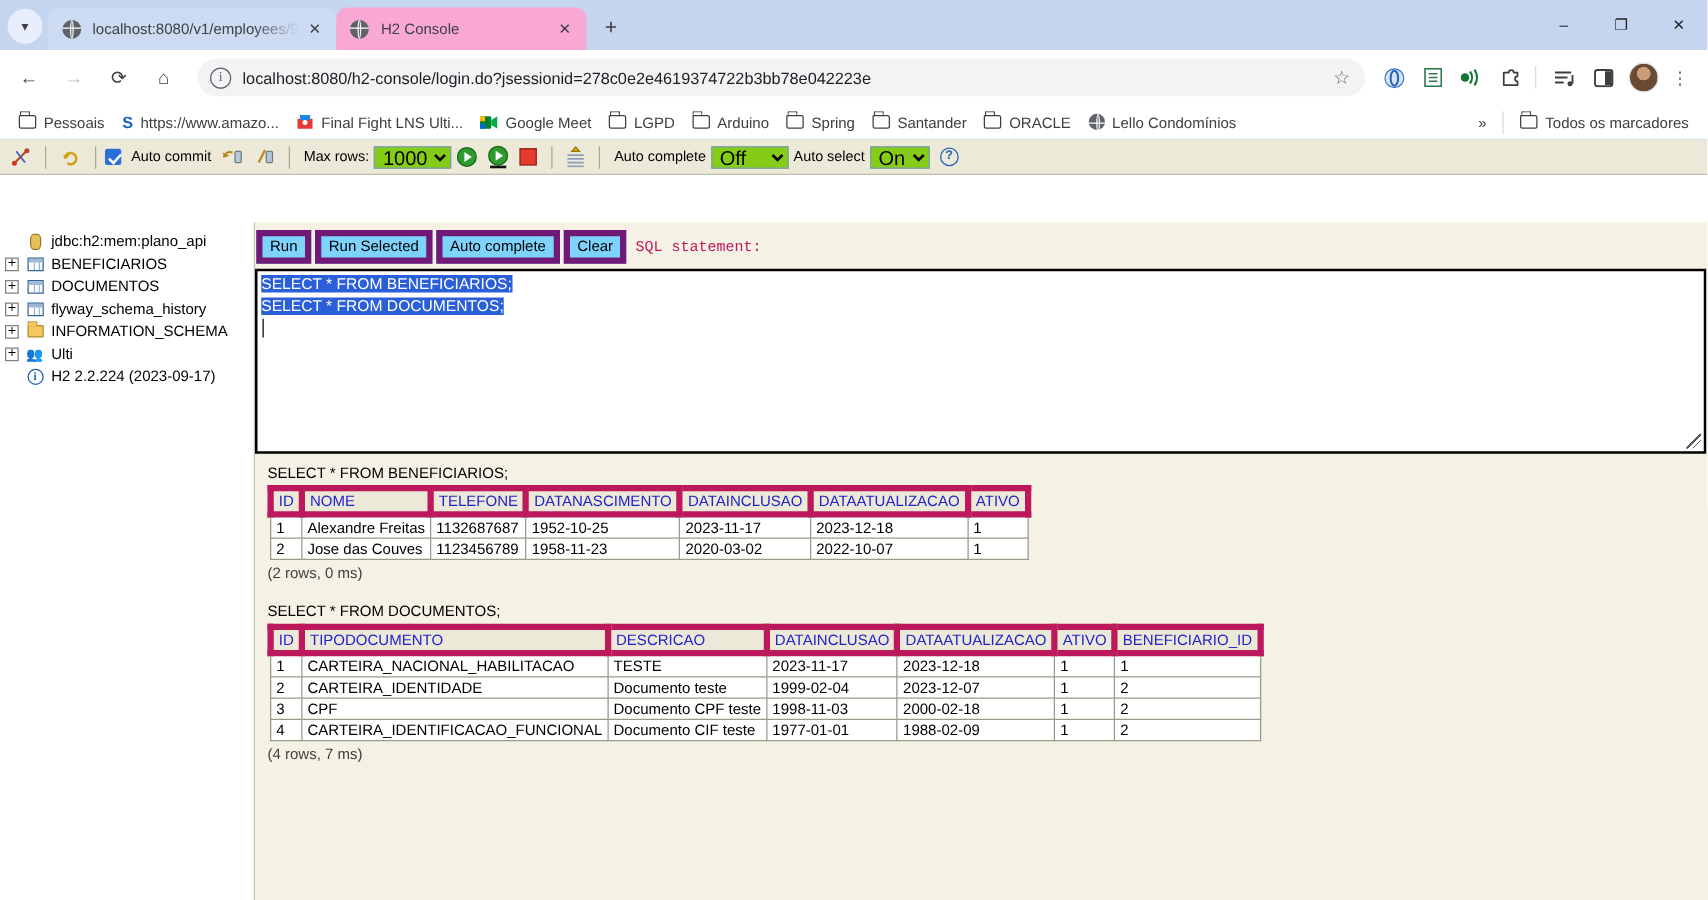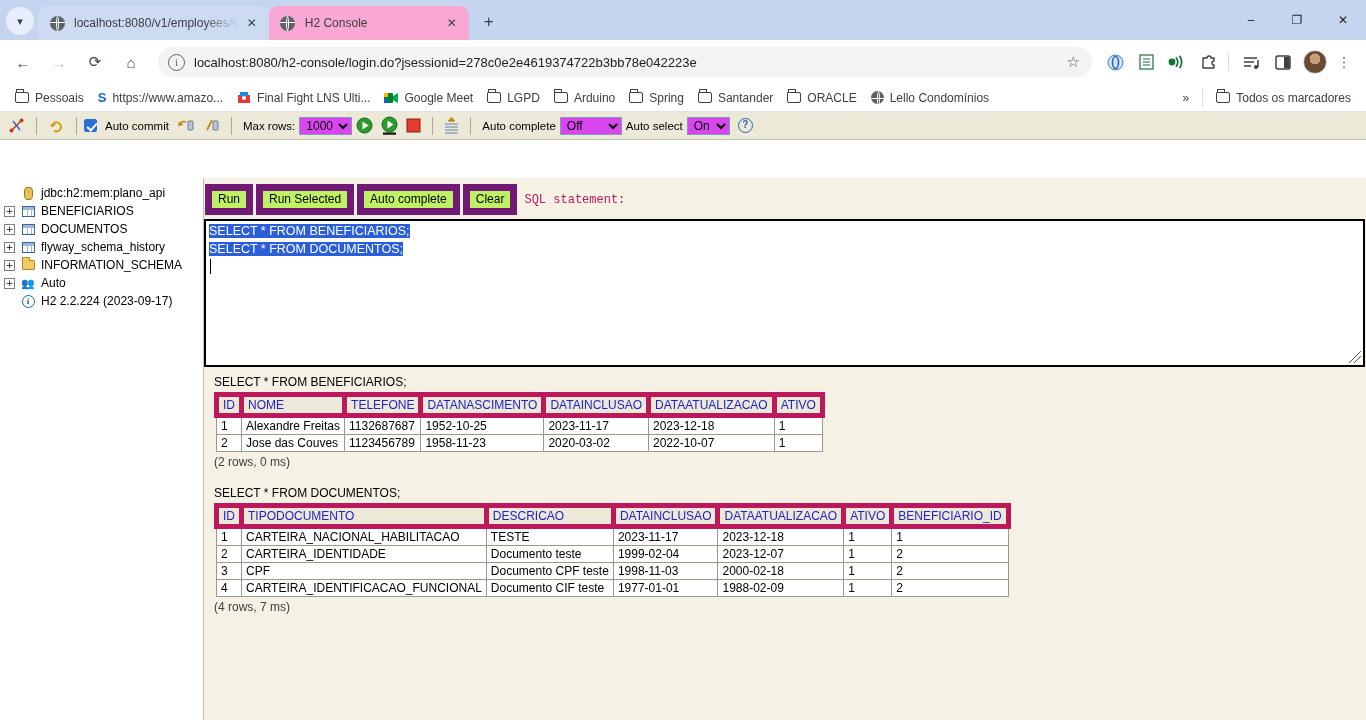--- a/index.html
+++ b/index.html
@@ -145,22 +145,22 @@
   .h2toolbar {
     height: 28px; background: #ece9d8;
     border-bottom: 1px solid #c0c0b0;
     display: flex; align-items: center; padding: 0 4px;
     font-size: 11.5px; color: #000; flex: none;
   }
   .h2toolbar .sep { width: 1px; height: 18px; background: #a8a89c; margin: 0 7px; }
   .h2ico { display: flex; align-items: center; justify-content: center; margin: 0 4px; }
   .lbl { margin: 0 4px; }
   select.h2sel {
-    font-family: "Liberation Sans", sans-serif; font-size: 12px;
-    border: 1px solid #7f9db9; background: #d946ef; height: 18px; padding: 0 2px;
+    font-family: "Liberation Sans", sans-serif; font-size: 16px;
+    border: 1px solid #7f9db9; background: #84cc16; height: 18px; padding: 0 2px;
   }
   .chk {
     width: 13px; height: 13px; background: #2a6fd6; border: 1px solid #2a6fd6;
     border-radius: 2px; position: relative; margin-right: 4px; flex: none;
   }
   .chk::after {
     content: ""; position: absolute; left: 3.5px; top: 0.5px;
     width: 4px; height: 8px; border: solid #fff;
     border-width: 0 2px 2px 0; transform: rotate(42deg);
   }
@@ -216,21 +216,21 @@
     color: #1a5fb4; font-size: 9px; line-height: 10px; text-align: center;
     font-weight: bold; font-family: "Liberation Serif", serif;
   }
 
   .content {
     flex: 1; background: #f5f1e4; padding: 6px 0 0 0; min-width: 0;
     overflow: hidden; display: flex; flex-direction: column;
   }
   .sqlbar { display: flex; align-items: center; padding: 0 0 4px 1px; font-size: 12px; }
   .btn {
-    background: #bef264; border: 7px solid #701a75; padding: 1px 6px;
+    background: #7dd3fc; border: 5px solid #701a75; padding: 1px 6px;
     font-family: "Liberation Sans", sans-serif; font-size: 12px;
     color: #000; margin-right: 3px; line-height: 15px;
   }
   .sqllabel { margin-left: 4px; font-size: 12px; color: #be185d; font-family: Liberation Mono, monospace; }
 
   .sqlwrap { position: relative; margin-right: 1px; }
   .sqlarea {
     height: 148px; background: #ffffff; border: 2px solid #000;
     padding: 2px 3px; font-family: "Liberation Sans", sans-serif;
     font-size: 12.5px; line-height: 17.5px; color: #000; overflow: hidden;
@@ -558,21 +558,21 @@
         <div class="trow">
           <span class="expander">+</span>
           <span class="ticon">
               <span class="fold-ico"></span>
             </span>
           <span>INFORMATION_SCHEMA</span>
         </div>
         <div class="trow">
           <span class="expander">+</span>
           <span class="ticon users-ico">👥</span>
-          <span>Auto</span>
+          <span>Ulti</span>
         </div>
         <div class="trow">
           <span class="noexp"></span>
           <span class="ticon">
               <span class="info-ico">i</span>
             </span>
           <span>H2 2.2.224 (2023-09-17)</span>
         </div>
       </div>
 

